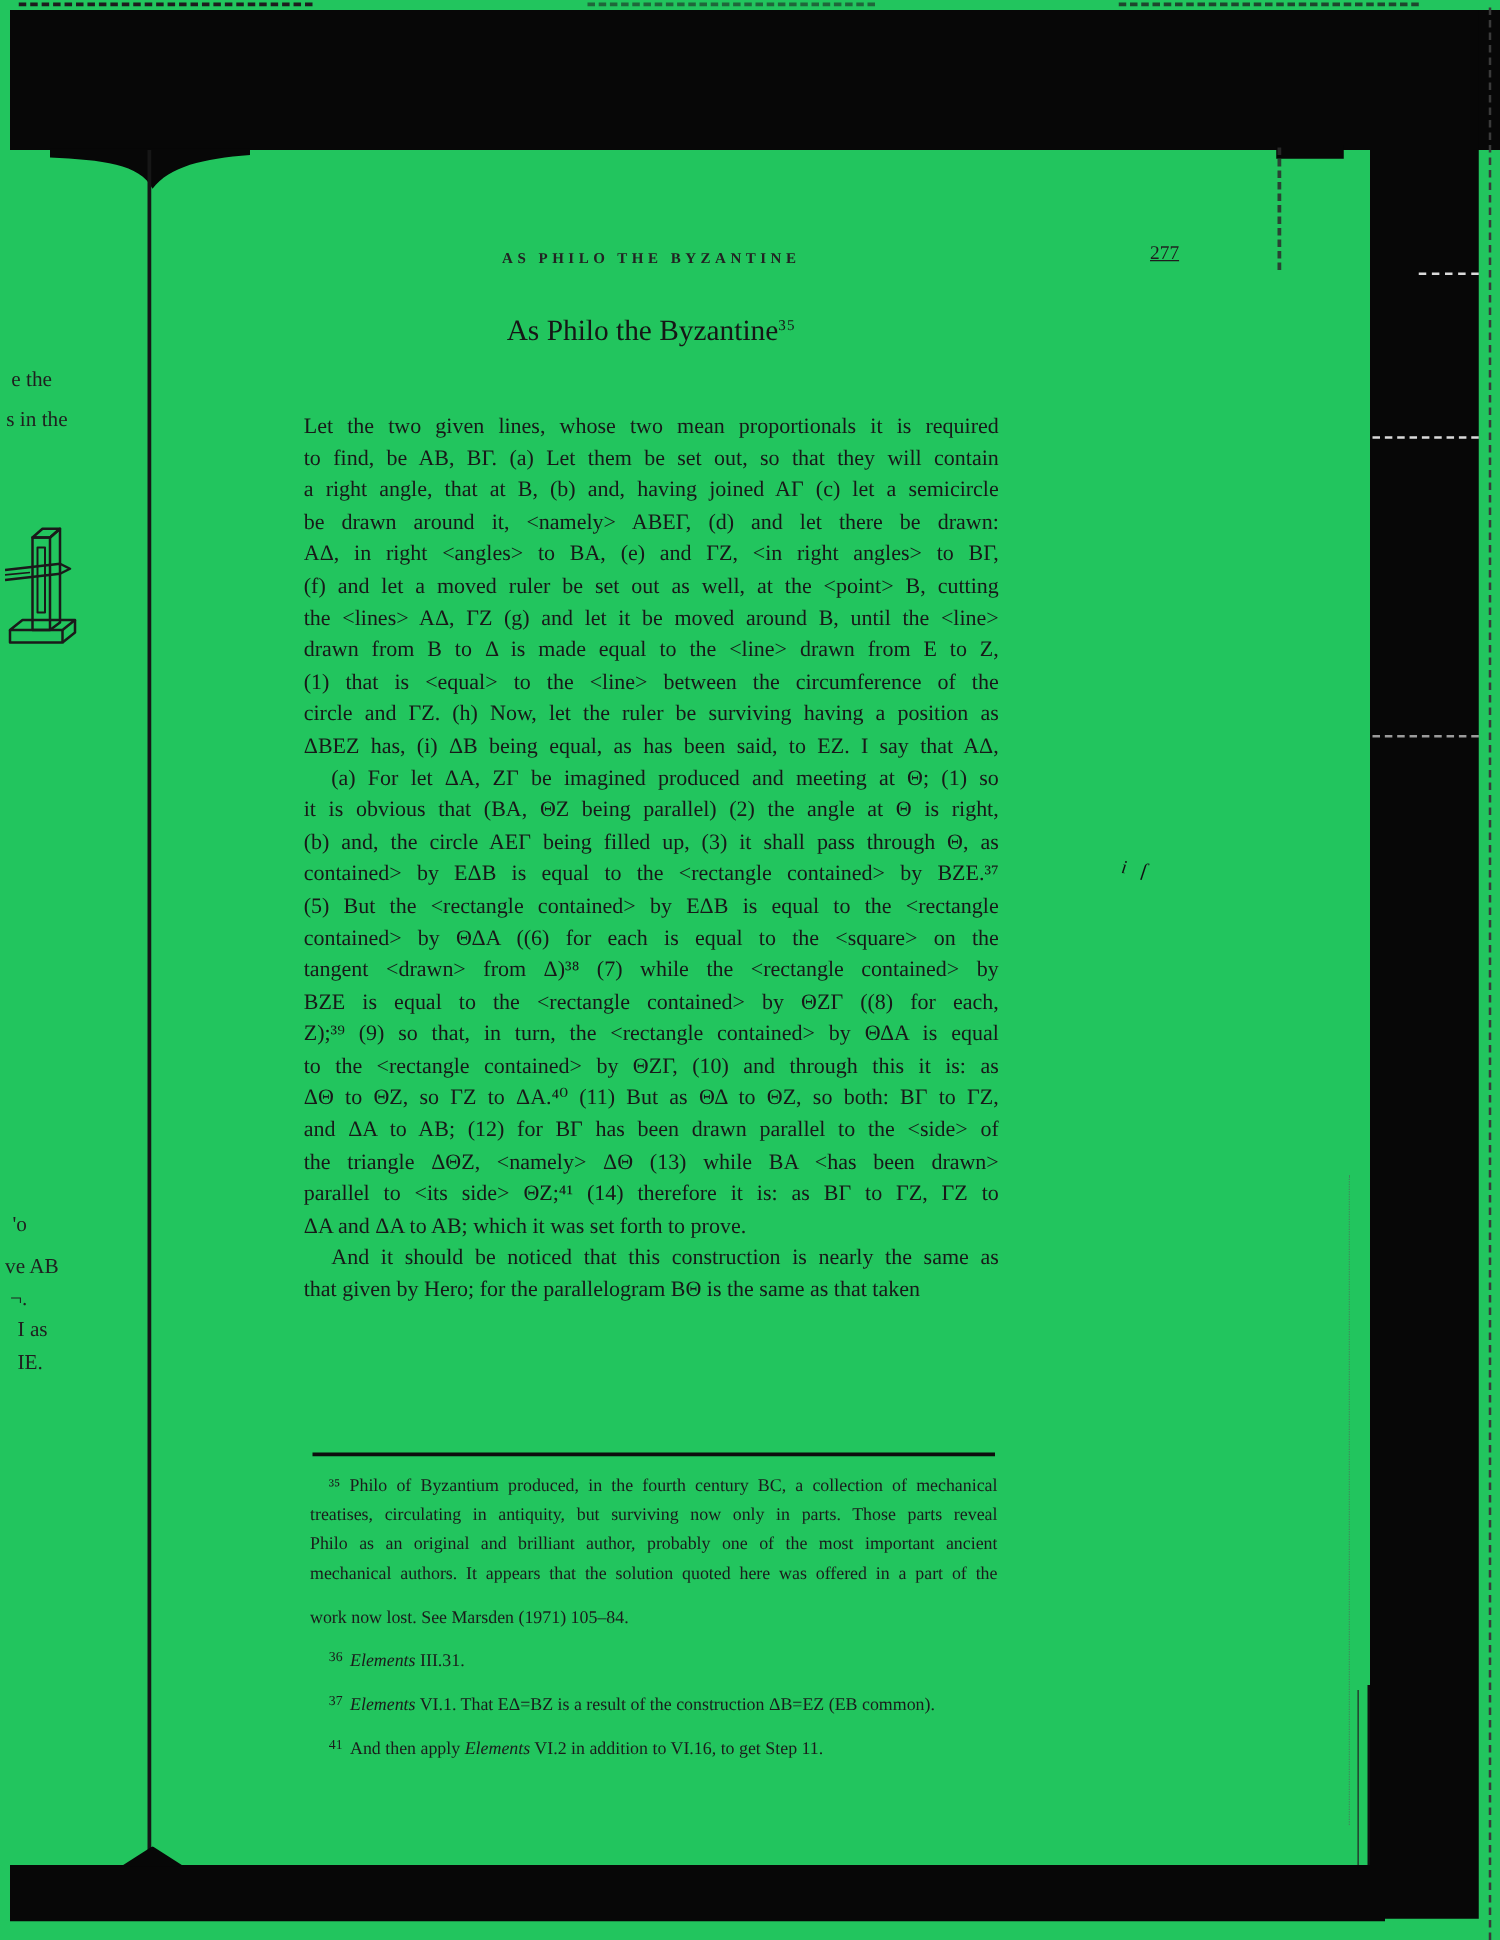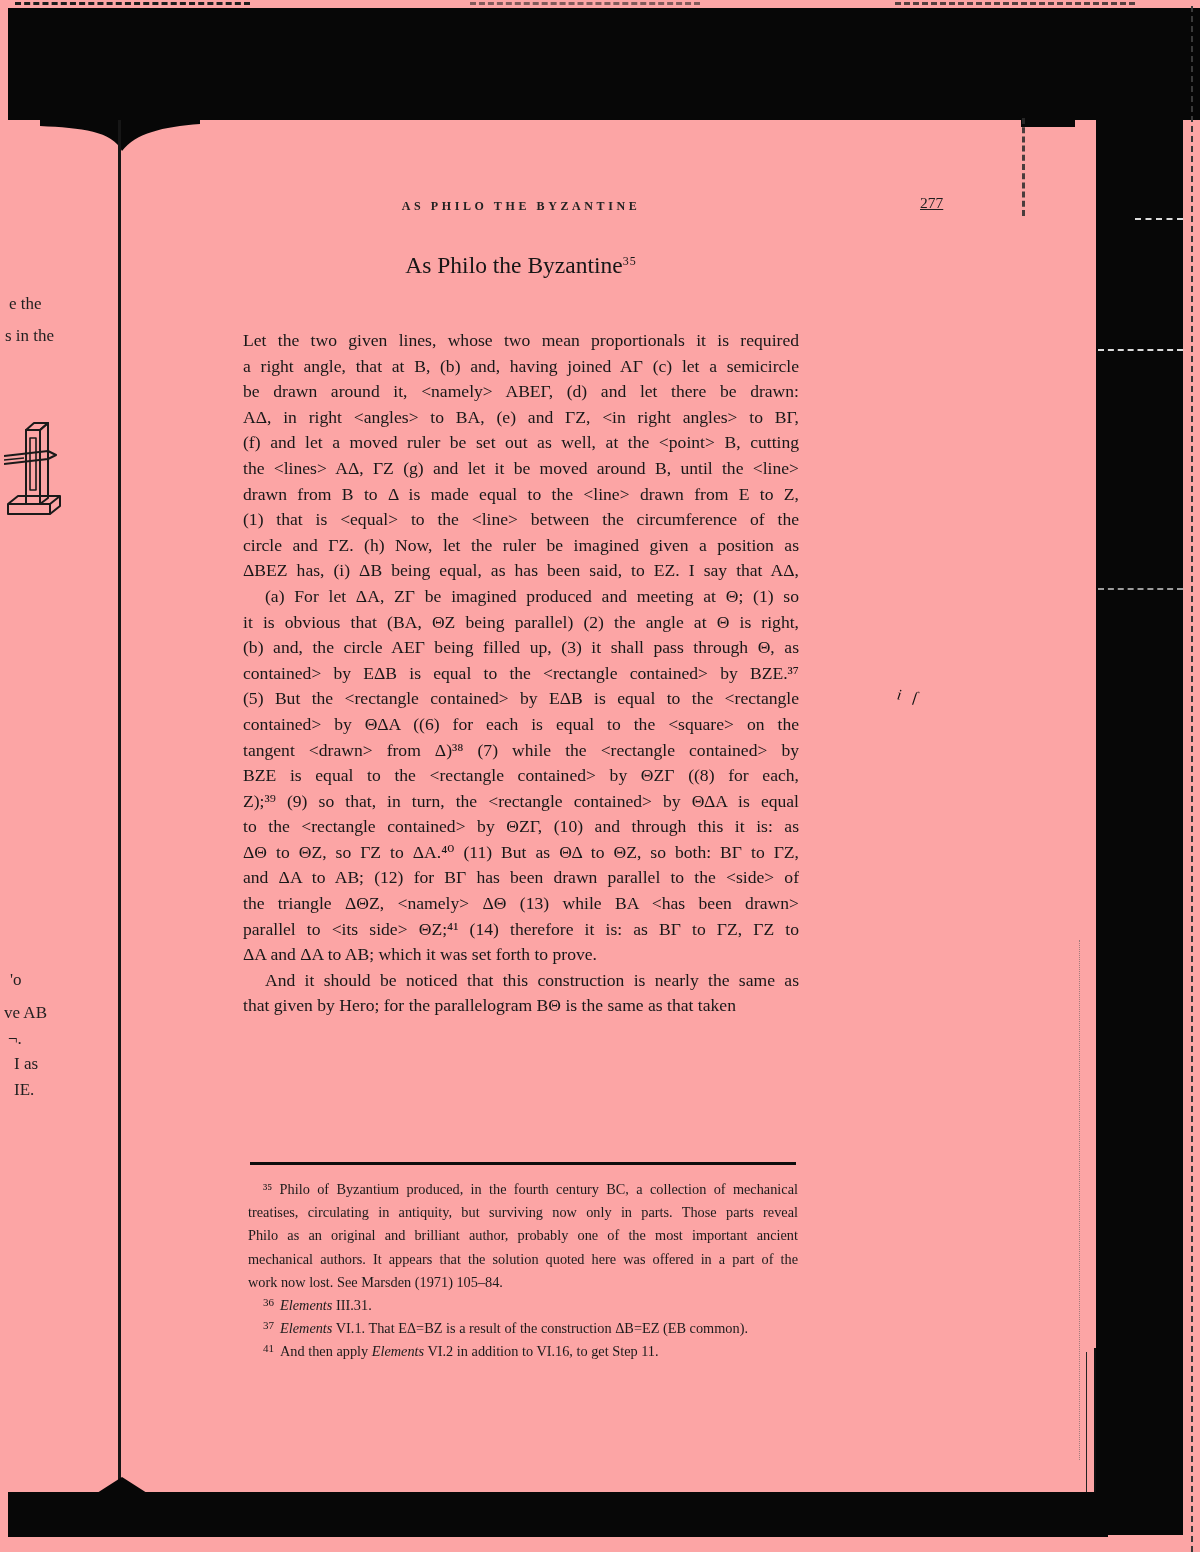--- a/index.html
+++ b/index.html
@@ -1,17 +1,17 @@
 <!DOCTYPE html>
 <html><head>
 <meta charset="utf-8">
 <style>
   html,body{margin:0;padding:0;background:#e8e8e8;}
   .scan{
-    position:relative;width:1200px;height:1552px;background:#fca5a5;
+    position:relative;width:1200px;height:1552px;background:#22c55e;
     overflow:hidden;font-family:"Liberation Serif","DejaVu Serif",serif;color:#1c1c1c;
   }
   
   .top-band{position:absolute;left:8px;top:8px;width:1192px;height:112px;background:#070707;}
   .top-step{position:absolute;left:1021px;top:116px;width:54px;height:11px;background:#070707;}
   .right-strip{position:absolute;left:1096px;top:8px;width:87px;height:1527px;background:#070707;}
   .bottom-band{position:absolute;left:8px;top:1492px;width:1100px;height:45px;background:#070707;}
   .spine-peak{position:absolute;left:97px;top:1477px;width:50px;height:16px;background:#070707;
     clip-path:polygon(50% 0,100% 100%,0 100%);}
   .funnel{position:absolute;left:40px;top:119px;width:160px;height:36px;}
@@ -36,21 +36,21 @@
   .chapter-title{position:absolute;left:243px;top:252px;width:556px;text-align:center;
     font-size:23.5px;color:#161616;}
   .chapter-title .fnmark{font-size:12px;position:relative;top:-8px;letter-spacing:1px;}
   .body-text{position:absolute;left:243px;top:328px;width:556px;font-size:17.6px;line-height:25.6px;color:#181818;}
   .bline{text-align:justify;text-align-last:justify;white-space:normal;height:25.6px;overflow:hidden;}
   .bline.last{text-align-last:left;}
   .bline.indent{text-indent:22px;}
   .footnote-rule{position:absolute;left:250px;top:1162px;width:546px;height:2.5px;background:#0d0d0d;}
   .footnotes{position:absolute;left:248px;top:1178px;width:550px;font-size:14.3px;line-height:23.2px;color:#1b1b1b;}
   .fn-line{text-align:justify;text-align-last:justify;height:23.2px;overflow:hidden;}
-  .fn-line.nj{text-align-last:left;}
+  .fn-line.nj{text-align-last:left;margin-top:12px;}
   .fn-line.findent{text-indent:15px;}
   .fn-line .it{font-style:italic;}
   .fn-line .mk{font-size:11px;position:relative;top:-4px;margin-right:6px;font-family:Liberation Serif, serif;}
   .fn-inline{margin-right:54px;}
   
   .mfrag{position:absolute;font-size:17px;color:#1f1f1f;white-space:nowrap;}
   .mf0{left:9px;top:294px;}
   .mf1{left:5px;top:326px;}
   .mf2{left:10px;top:970px;}
   .mf3{left:4px;top:1003px;}
@@ -87,28 +87,29 @@
   <div class="corner-line-b"></div>
   <div class="dot-column"></div>
 
   <div class="running-header">AS PHILO THE BYZANTINE</div>
   <div class="page-number">277</div>
 
   <div class="chapter-title"><span>As Philo the Byzantine</span><span class="fnmark">35</span></div>
 
   <div class="body-text">
     <div class="bline">Let the two given lines, whose two mean proportionals it is required</div>
+    <div class="bline">to find, be AB, BΓ. (a) Let them be set out, so that they will contain</div>
     <div class="bline">a right angle, that at B, (b) and, having joined AΓ (c) let a semicircle</div>
     <div class="bline">be drawn around it, &lt;namely&gt; ABEΓ, (d) and let there be drawn:</div>
     <div class="bline">AΔ, in right &lt;angles&gt; to BA, (e) and ΓZ, &lt;in right angles&gt; to BΓ,</div>
     <div class="bline">(f) and let a moved ruler be set out as well, at the &lt;point&gt; B, cutting</div>
     <div class="bline">the &lt;lines&gt; AΔ, ΓZ (g) and let it be moved around B, until the &lt;line&gt;</div>
     <div class="bline">drawn from B to Δ is made equal to the &lt;line&gt; drawn from E to Z,</div>
     <div class="bline">(1) that is &lt;equal&gt; to the &lt;line&gt; between the circumference of the</div>
-    <div class="bline">circle and ΓZ. (h) Now, let the ruler be imagined given a position as</div>
+    <div class="bline">circle and ΓZ. (h) Now, let the ruler be surviving having a position as</div>
     <div class="bline">ΔBEZ has, (i) ΔB being equal, as has been said, to EZ. I say that AΔ,</div>
     <div class="bline indent">(a) For let ΔA, ZΓ be imagined produced and meeting at Θ; (1) so</div>
     <div class="bline">it is obvious that (BA, ΘZ being parallel) (2) the angle at Θ is right,</div>
     <div class="bline">(b) and, the circle AEΓ being filled up, (3) it shall pass through Θ, as</div>
     <div class="bline">contained&gt; by EΔB is equal to the &lt;rectangle contained&gt; by BZE.³⁷</div>
     <div class="bline">(5) But the &lt;rectangle contained&gt; by EΔB is equal to the &lt;rectangle</div>
     <div class="bline">contained&gt; by ΘΔA ((6) for each is equal to the &lt;square&gt; on the</div>
     <div class="bline">tangent &lt;drawn&gt; from Δ)³⁸ (7) while the &lt;rectangle contained&gt; by</div>
     <div class="bline">BZE is equal to the &lt;rectangle contained&gt; by ΘZΓ ((8) for each,</div>
     <div class="bline">Z);³⁹ (9) so that, in turn, the &lt;rectangle contained&gt; by ΘΔA is equal</div>

